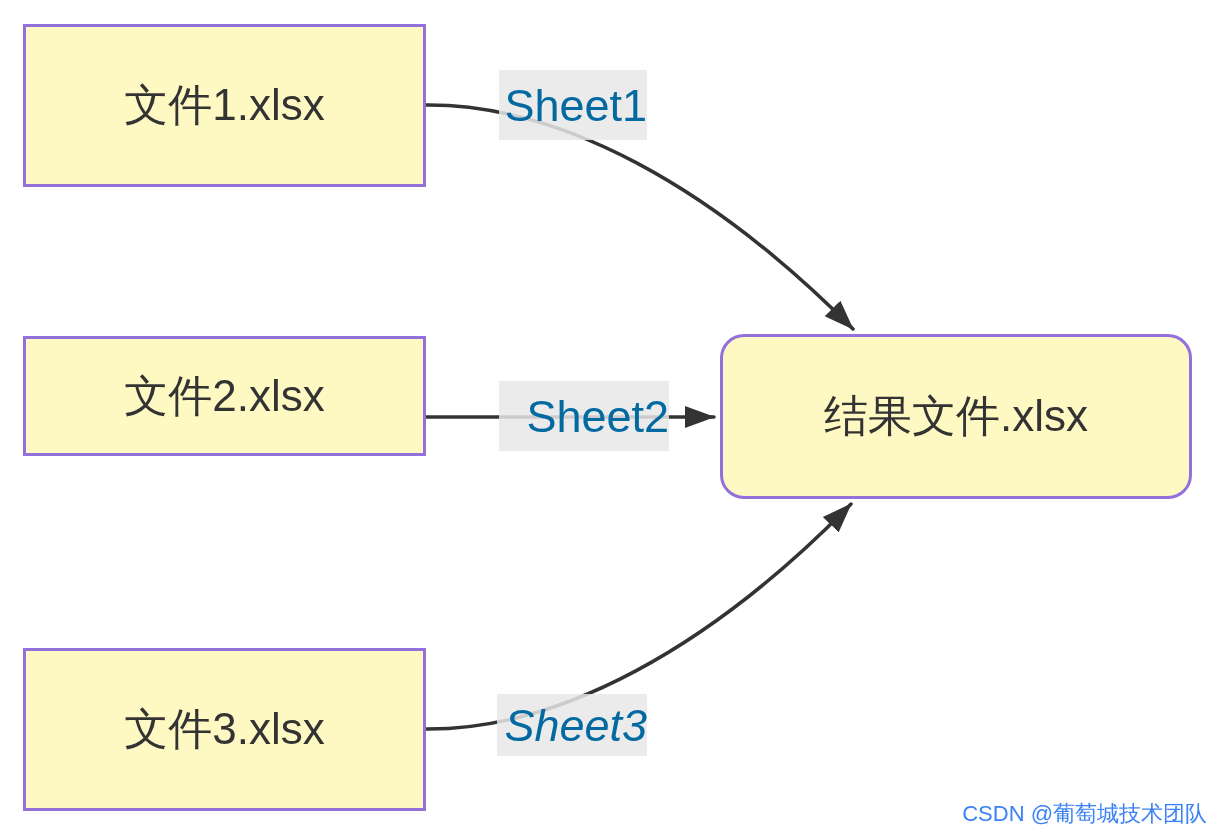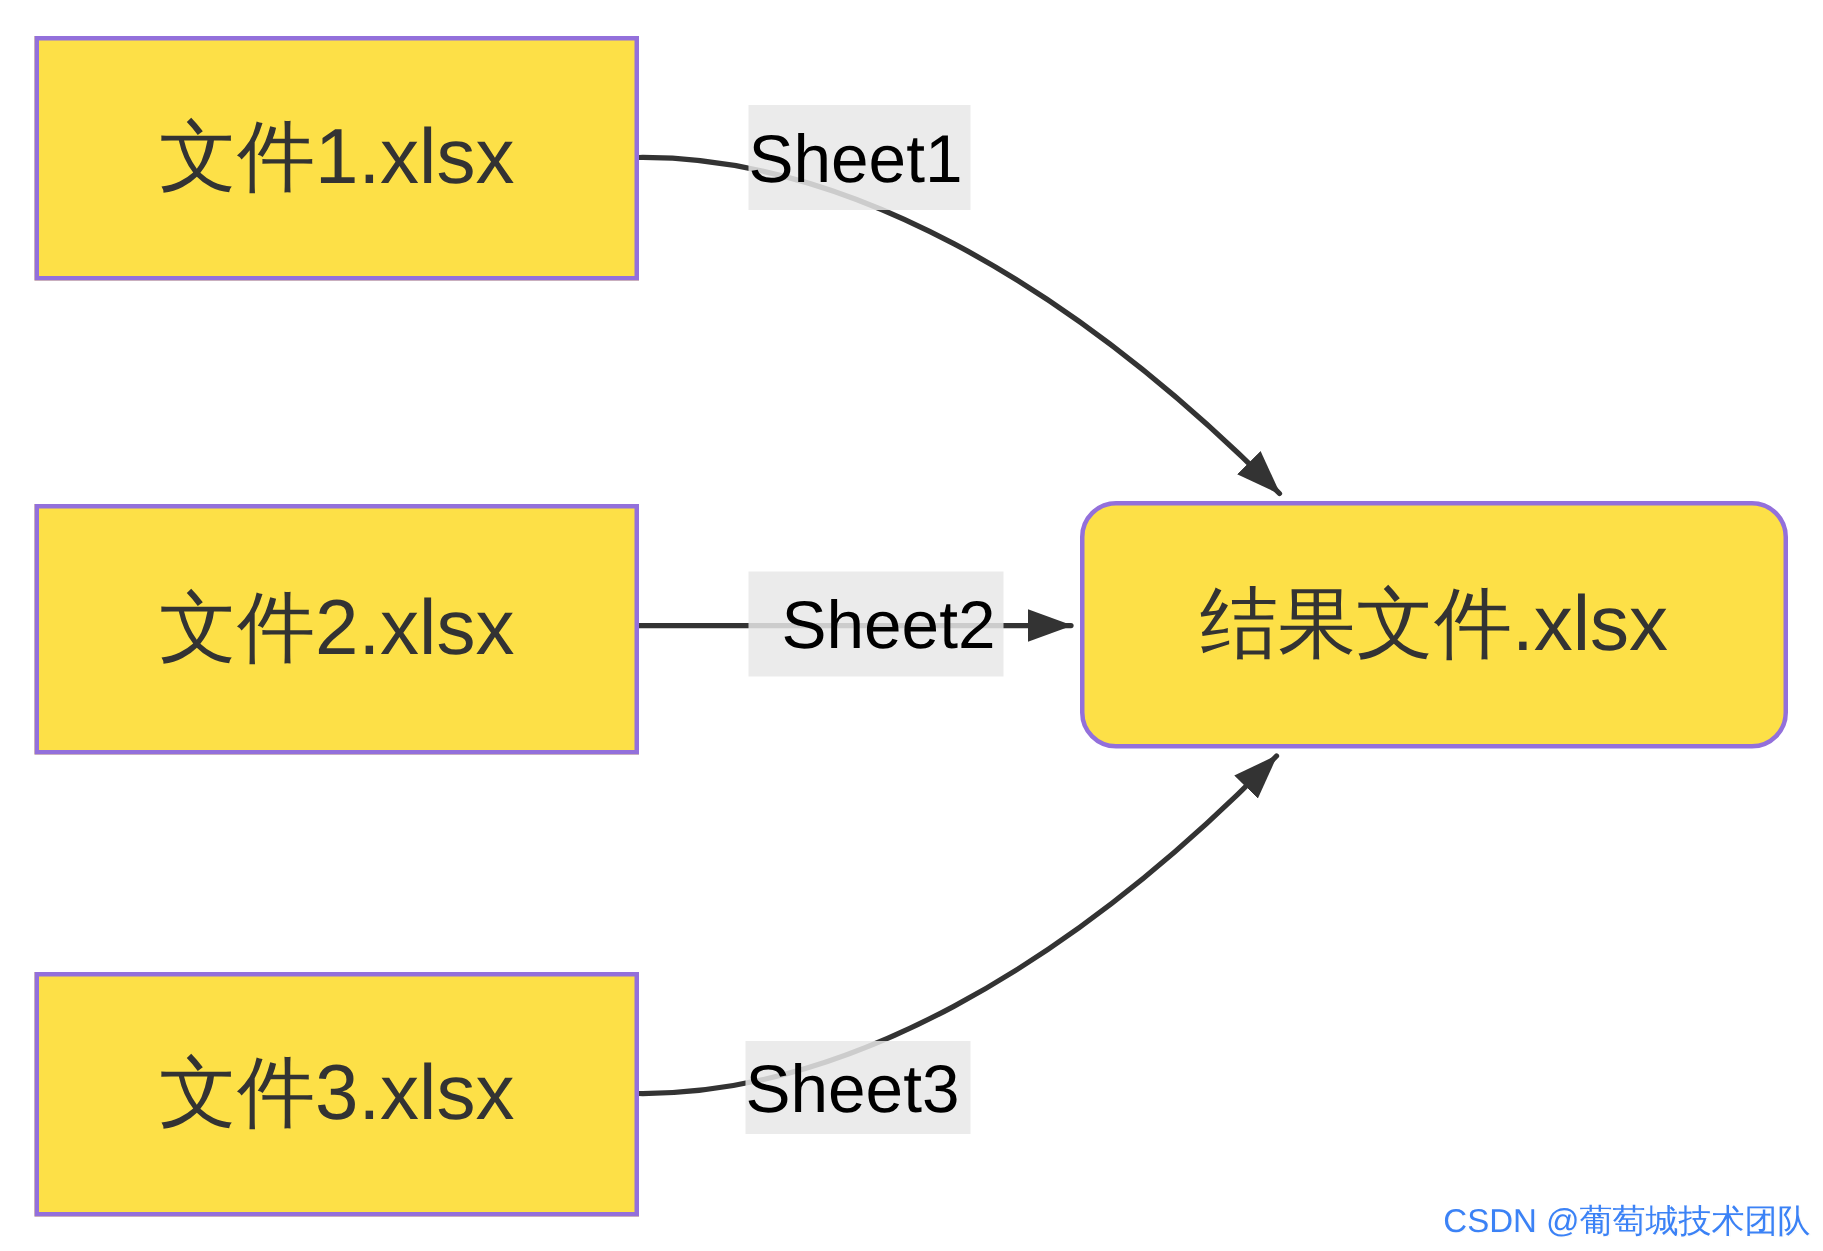--- a/index.html
+++ b/index.html
@@ -19,51 +19,51 @@
     position: absolute;
     left: 0;
     top: 0;
     width: 1215px;
     height: 834px;
     z-index: 1;
   }
   .node {
     position: absolute;
     z-index: 2;
-    background: #fde047;
+    background: #fef9c3;
     border: 3px solid #9370DB;
     box-sizing: border-box;
     display: flex;
     align-items: center;
     justify-content: center;
     color: #333333;
-    font-size: 52px;
+    font-size: 44px;
     line-height: 1.1;
     white-space: nowrap;
   }
   .node-file1 { left: 23px;  top: 24px;  width: 403px; height: 163px; }
-  .node-file2 { left: 23px;  top: 336px; width: 403px; height: 167px; }
+  .node-file2 { left: 23px;  top: 336px; width: 403px; height: 120px; }
   .node-file3 { left: 23px;  top: 648px; width: 403px; height: 163px; }
   .node-result{ left: 720px; top: 334px; width: 472px; height: 165px; border-radius: 24px; }
 
   .edge-label {
     position: absolute;
     z-index: 3;
     background: rgba(232, 232, 232, 0.85);
-    color: #000000;
+    color: #0369a1;
     font-size: 45px;
     line-height: 1;
     display: flex;
     align-items: center;
-    justify-content: flex-start;
+    justify-content: flex-end;
     white-space: nowrap;
   }
   .edge-label-1 { left: 499px; top: 70px;  width: 148px; height: 70px; }
   .edge-label-2 { left: 499px; top: 381px; width: 148px; height: 70px; padding-left: 22px; }
-  .edge-label-3 { left: 497px; top: 694px; width: 150px; height: 62px; }
+  .edge-label-3 { left: 497px; top: 694px; width: 150px; height: 62px; font-style: italic; }
 
   .watermark {
     position: absolute;
     z-index: 4;
     right: 8px;
     bottom: 5px;
     font-size: 22px;
     color: #3b82f6;
     white-space: nowrap;
     text-shadow: 1px 1px 0 #fafafa;

